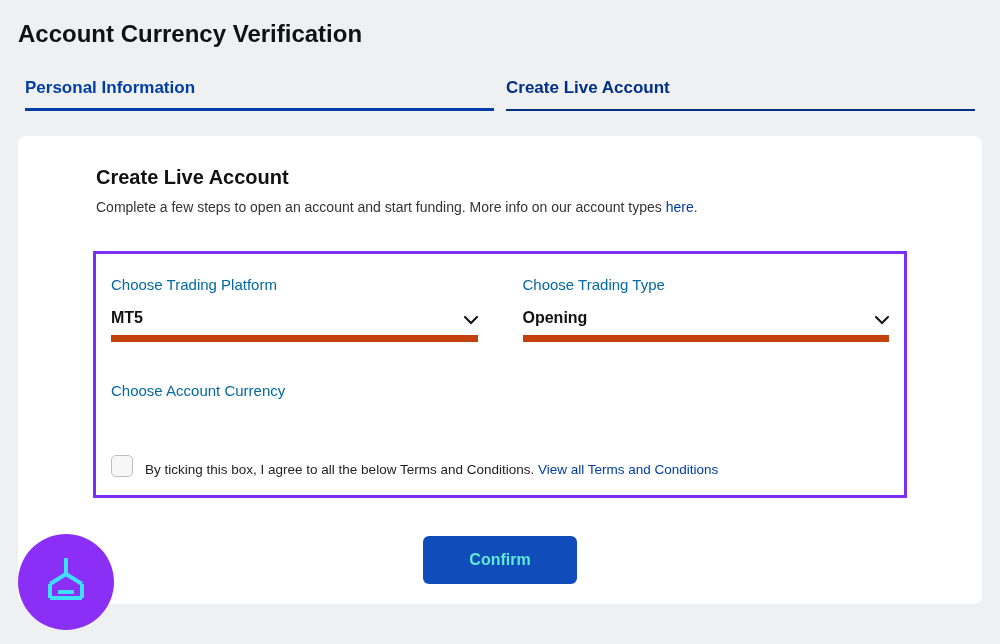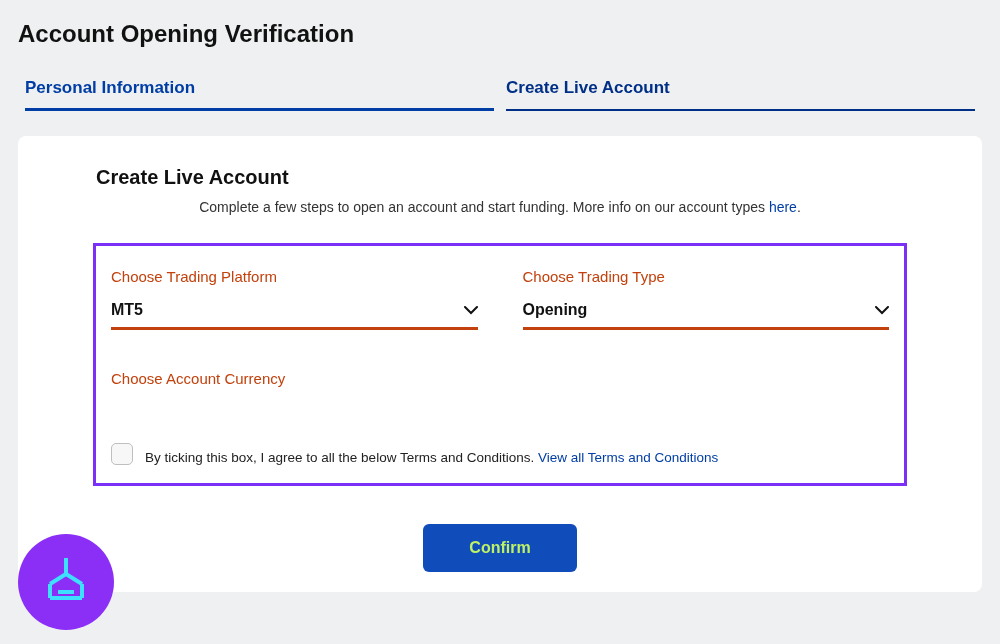--- a/index.html
+++ b/index.html
@@ -54,22 +54,21 @@
     }
     .section-title {
       font-size: 20px;
       font-weight: 700;
       color: #111;
       margin-bottom: 10px;
     }
     .section-subtitle {
       font-size: 14px;
       color: #333;
-      margin-bottom: 28px;
-      text-align: center;
+      margin-bottom: 36px;
     }
     .section-subtitle a {
       color: #003da5;
       text-decoration: none;
     }
     .highlight-box {
       border: 3px solid #7b2ff7;
       padding: 22px 15px 18px 15px;
       margin: 0 -3px;
       position: relative;
@@ -80,29 +79,29 @@
       margin-bottom: 40px;
     }
     .form-row:last-of-type {
       margin-bottom: 20px;
     }
     .form-field {
       flex: 1;
     }
     .field-label {
       font-size: 15px;
-      color: #c2410c;
+      color: #0369a1;
       margin-bottom: 16px;
       display: block;
     }
     .select-wrapper {
       display: flex;
       justify-content: space-between;
-      align-items: center;
-      border-bottom: 3px solid #c2410c;
+      align-items: flex-end;
+      border-bottom: 7px solid #c2410c;
       padding-bottom: 8px;
       cursor: pointer;
     }
     .select-value {
       font-size: 16px;
       font-weight: 600;
       color: #111;
     }
     .chevron {
       width: 14px;
@@ -138,21 +137,21 @@
       color: #003da5;
       text-decoration: none;
     }
     .confirm-row {
       display: flex;
       justify-content: center;
       padding: 38px 0 20px 0;
     }
     .confirm-btn {
       background: #104cba;
-      color: #bef264;
+      color: #5eead4;
       border: none;
       padding: 15px 46px;
       font-size: 16px;
       font-weight: 700;
       border-radius: 6px;
       cursor: pointer;
     }
     .logo-badge {
       position: absolute;
       left: 18px;
@@ -168,21 +167,21 @@
     }
     .logo-badge svg {
       width: 56px;
       height: 56px;
     }
   </style>
 </head>
 <body>
 
 <div class="page-header">
-  <h1 class="page-title">Account Opening Verification</h1>
+  <h1 class="page-title">Account Currency Verification</h1>
 </div>
 
 <div class="tabs">
   <div class="tab active">
     <span>Personal Information</span>
   </div>
   <div class="tab inactive">
     <span>Create Live Account</span>
   </div>
 </div>

